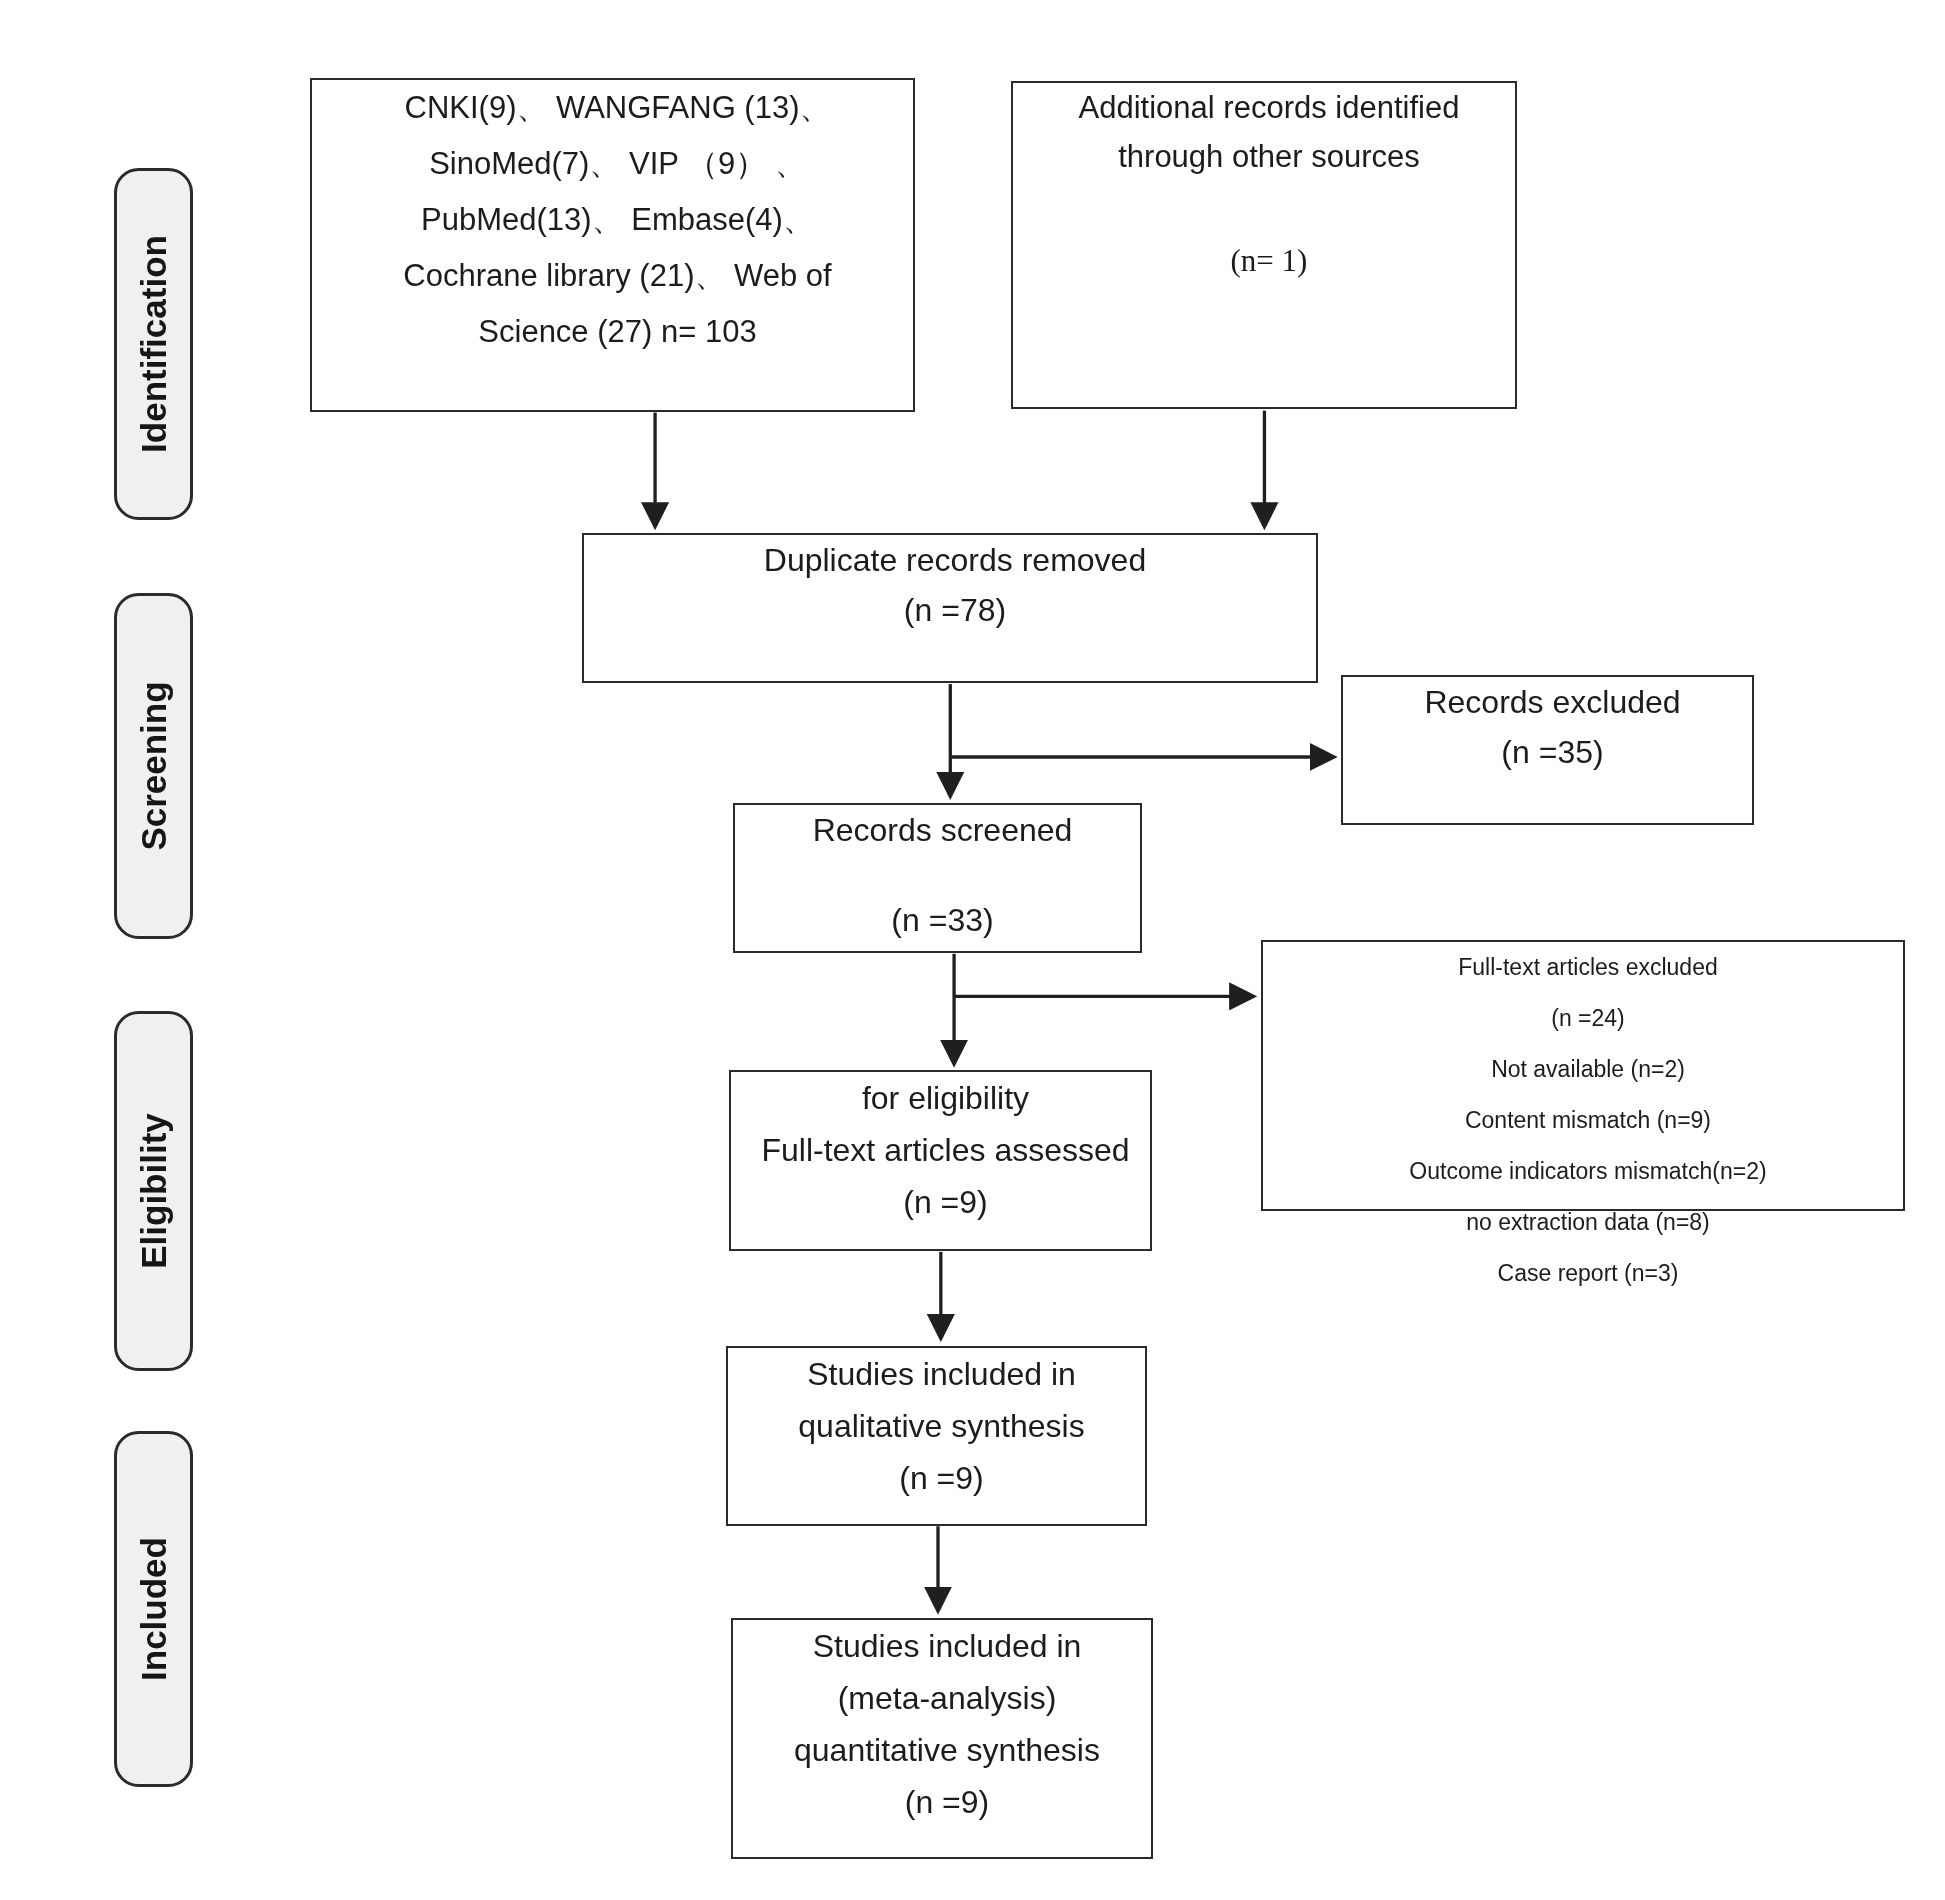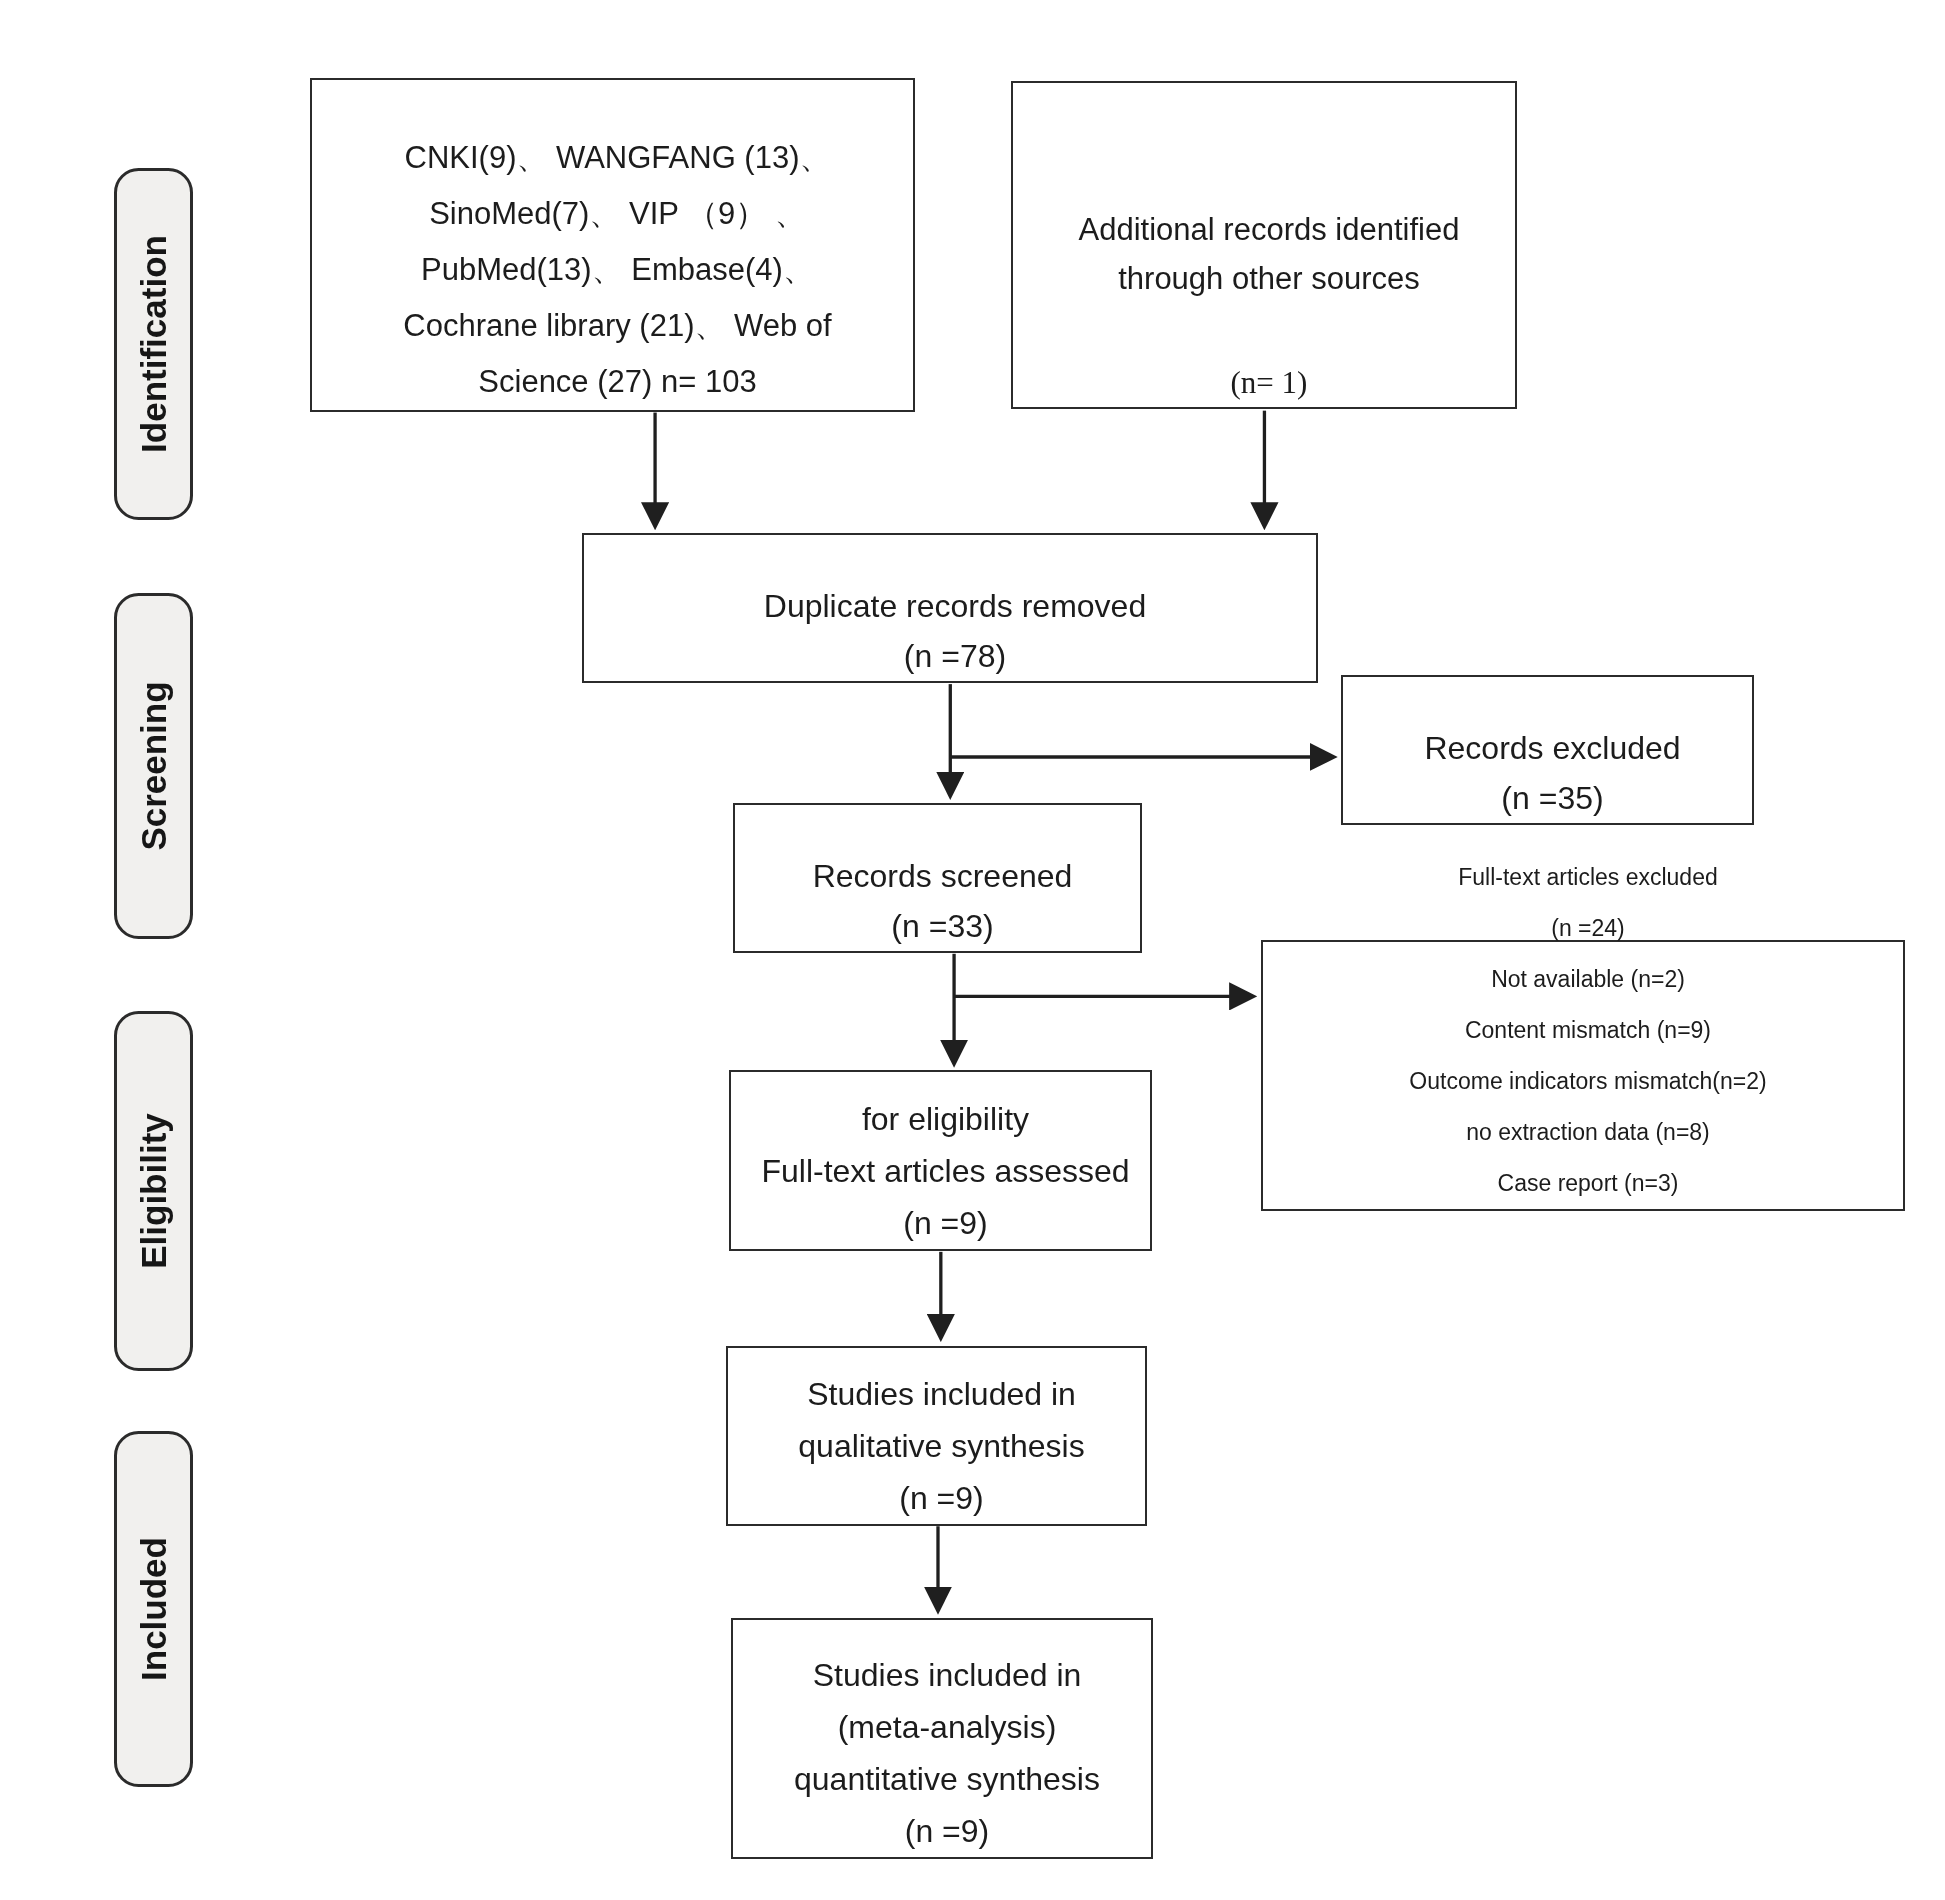--- a/index.html
+++ b/index.html
@@ -12,21 +12,21 @@
     color: #1c1c1c;
   }
   
   .fbox {
     position: absolute;
     background: #ffffff;
     border: 2.8px solid #2b2b2b;
     box-sizing: border-box;
     display: flex;
     flex-direction: column;
-    justify-content: flex-end;
+    justify-content: flex-start;
     align-items: center;
     text-align: center;
     padding-left: 10px;
   }
   .fbox .ln { width: 100%; }
   
   .stage {
     position: absolute;
     left: 114px;
     width: 79px;
@@ -44,21 +44,21 @@
     font-size: 35px;
     font-weight: 700;
     color: #161616;
   }
   
   #box-sources            { left: 310px;  top: 78px;   width: 605px; height: 334px; font-size: 31px; line-height: 56px; }
   #box-additional         { left: 1011px; top: 81px;   width: 506px; height: 328px; font-size: 31px; line-height: 49px; }
   #box-additional .nline  { margin-top: 55px; font-family: Liberation Serif, serif; }
   #box-duplicates         { left: 582px;  top: 533px;  width: 736px; height: 150px; font-size: 32px; line-height: 50px; }
   #box-records-excluded   { left: 1341px; top: 675px;  width: 413px; height: 150px; font-size: 32px; line-height: 50px; }
-  #box-records-screened   { left: 733px;  top: 803px;  width: 409px; height: 150px; font-size: 32px; line-height: 50px; }
+  #box-records-screened   { left: 733px;  top: 803px;  width: 409px; height: 150px; font-size: 32px; line-height: 50px; gap: 40px; }
   #box-fulltext-excluded  { left: 1261px; top: 940px;  width: 644px; height: 271px; font-size: 23px; line-height: 51px; }
   #box-fulltext-assessed  { left: 729px;  top: 1070px; width: 423px; height: 181px; font-size: 32px; line-height: 52px; }
   #box-qualitative        { left: 726px;  top: 1346px; width: 421px; height: 180px; font-size: 32px; line-height: 52px; }
   #box-quantitative       { left: 731px;  top: 1618px; width: 422px; height: 241px; font-size: 32px; line-height: 52px; }
   
   #stage-identification { top: 168px;  height: 352px; }
   #stage-screening      { top: 593px;  height: 346px; }
   #stage-eligibility    { top: 1011px; height: 360px; }
   #stage-included       { top: 1431px; height: 356px; }
   

